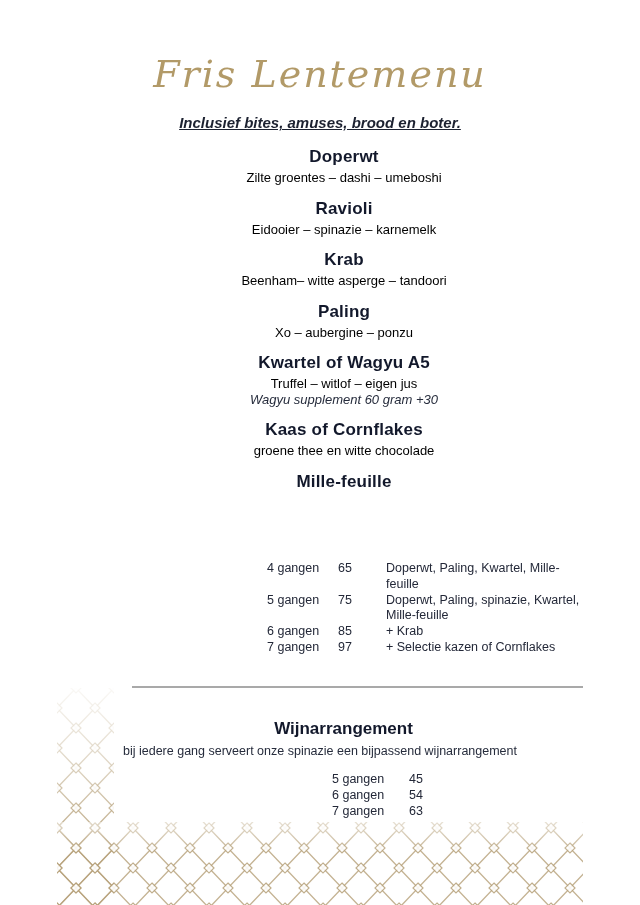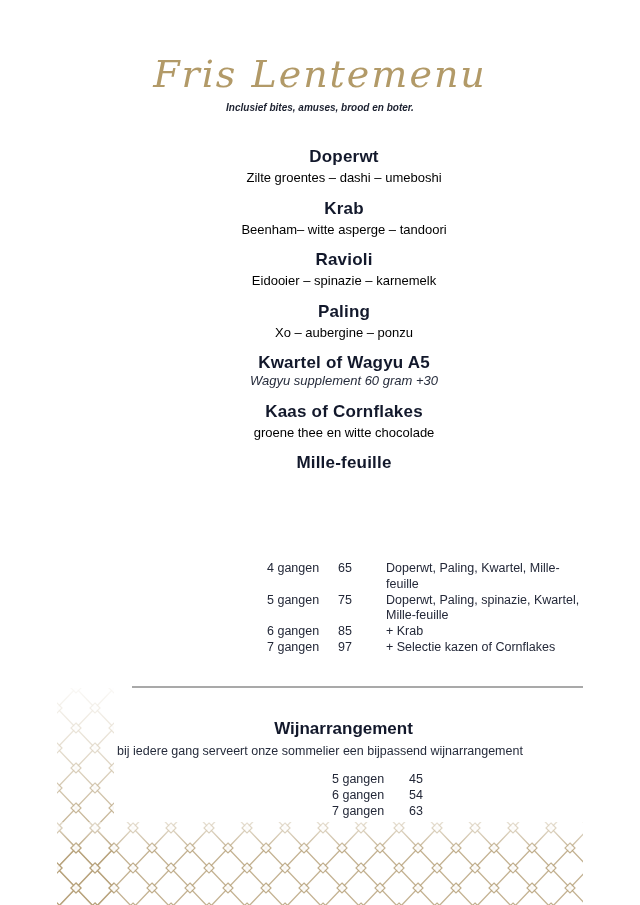--- a/index.html
+++ b/index.html
@@ -21,25 +21,26 @@
   .menu-title {
     font-family: "DejaVu Serif", serif;
     font-style: italic;
     font-weight: 400;
     font-size: 38px;
     line-height: 56px;
     letter-spacing: 2px;
     color: #b29a68;
   }
   .menu-subtitle {
-    margin-top: 0;
-    font-size: 10px;
+    margin-top: 12px;
+    font-size: 15px;
     font-style: italic;
     font-weight: 700;
     color: #1c2130;
+    text-decoration: underline;
   }
   
   .courses { position: absolute; top: 146px; left: 0; width: 100%; text-align: center; }
   .course { margin-bottom: 12px; padding-left: 48px; }
   .course-name {
     font-size: 17px;
     font-weight: 700;
     line-height: 21px;
     color: #12182b;
     letter-spacing: 0.2px;
@@ -112,33 +113,34 @@
     <div class="menu-title">Fris Lentemenu</div>
     <div class="menu-subtitle">Inclusief bites, amuses, brood en boter.</div>
   </div>
 
   <div class="courses">
     <div class="course">
       <div class="course-name">Doperwt</div>
       <div class="course-desc">Zilte groentes – dashi – umeboshi</div>
     </div>
     <div class="course">
+      <div class="course-name">Ravioli</div>
+      <div class="course-desc">Eidooier – spinazie – karnemelk</div>
+    </div>
+    <div class="course">
       <div class="course-name">Krab</div>
       <div class="course-desc">Beenham– witte asperge – tandoori</div>
     </div>
     <div class="course">
-      <div class="course-name">Ravioli</div>
-      <div class="course-desc">Eidooier – spinazie – karnemelk</div>
-    </div>
-    <div class="course">
       <div class="course-name">Paling</div>
       <div class="course-desc">Xo – aubergine – ponzu</div>
     </div>
     <div class="course">
       <div class="course-name">Kwartel of Wagyu A5</div>
+      <div class="course-desc">Truffel – witlof – eigen jus</div>
       <div class="course-note">Wagyu supplement 60 gram +30</div>
     </div>
     <div class="course">
       <div class="course-name">Kaas of Cornflakes</div>
       <div class="course-desc">groene thee en witte chocolade</div>
     </div>
     <div class="course">
       <div class="course-name">Mille-feuille</div>
     </div>
   </div>
@@ -163,21 +165,21 @@
       <span>7 gangen</span>
       <span>97</span>
       <span>+ Selectie kazen of Cornflakes</span>
     </div>
   </div>
 
   <div class="divider"></div>
 
   <div class="wine">
     <div class="wine-title">Wijnarrangement</div>
-    <div class="wine-subtitle">bij iedere gang serveert onze sommelier een bijpassend wijnarrangement</div>
+    <div class="wine-subtitle">bij iedere gang serveert onze spinazie een bijpassend wijnarrangement</div>
   </div>
 
   <div class="wine-table">
     <div class="wine-row">
       <span>5 gangen</span>
       <span>45</span>
     </div>
     <div class="wine-row">
       <span>6 gangen</span>
       <span>54</span>

